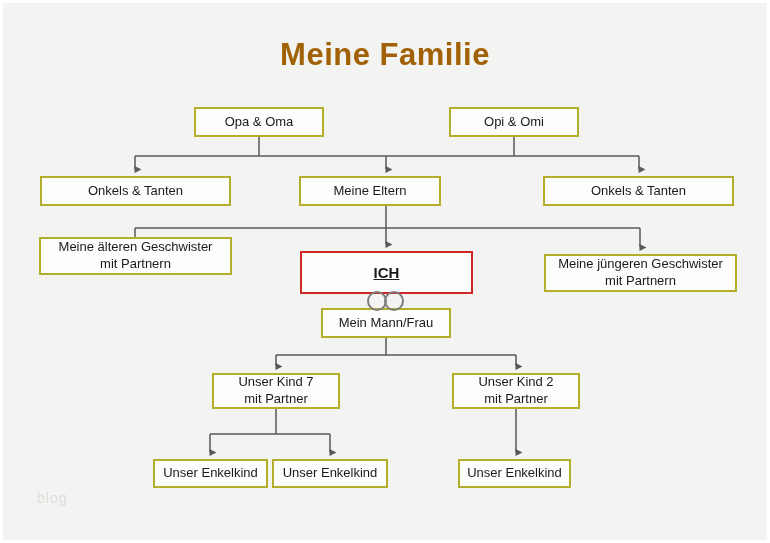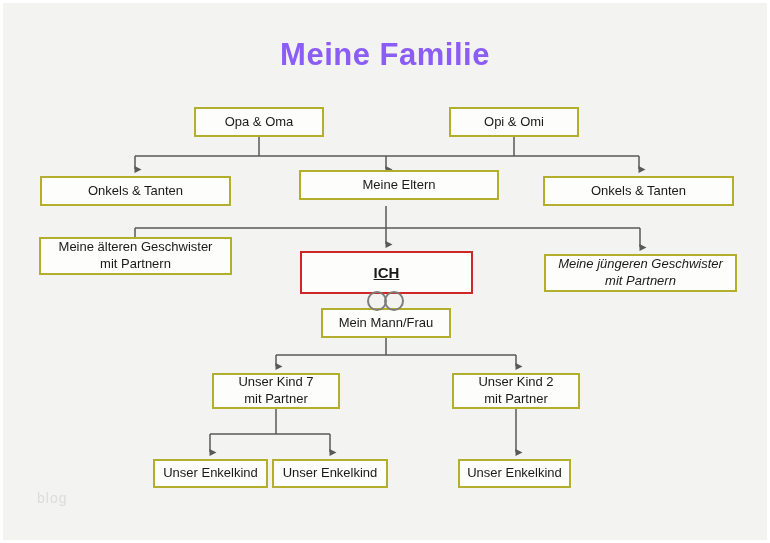--- a/index.html
+++ b/index.html
@@ -14,21 +14,21 @@
     font-family: "Liberation Sans", sans-serif;
     overflow: hidden;
   }
   #page-title {
     position: absolute;
     left: 0; top: 34px;
     width: 100%;
     text-align: center;
     font-size: 31px;
     font-weight: bold;
-    color: #8b5cf6;
+    color: #a16207;
     letter-spacing: 0.5px;
   }
   .node {
     position: absolute;
     box-sizing: border-box;
     background: #fdfdfc;
     border: 2px solid #b3ae2b;
     display: flex;
     align-items: center;
     justify-content: center;
@@ -112,27 +112,27 @@
       <path d="M327,431 V449" marker-end="url(#arrow)"></path>
 
       <path d="M513,406 V449" marker-end="url(#arrow)"></path>
     </g>
   </svg>
 
   <div class="node" style="left:446px; top:104px; width:130px; height:30px;">Opi &amp; Omi</div>
   <div class="node" style="left:191px; top:104px; width:130px; height:30px;">Opa &amp; Oma</div>
 
   <div class="node" style="left:37px; top:173px; width:191px; height:30px;">Onkels &amp; Tanten</div>
-  <div class="node" style="left:296px; top:167px; width:200px; height:30px;">Meine Eltern</div>
+  <div class="node" style="left:296px; top:173px; width:142px; height:30px;">Meine Eltern</div>
   <div class="node" style="left:540px; top:173px; width:191px; height:30px;">Onkels &amp; Tanten</div>
 
   <div class="node" style="left:36px; top:234px; width:193px; height:38px;">Meine älteren Geschwister
 mit Partnern</div>
   <div class="node ich" style="left:297px; top:248px; width:173px; height:43px;">ICH</div>
-  <div class="node" style="left:541px; top:251px; width:193px; height:38px;font-style:italic;">Meine jüngeren Geschwister
+  <div class="node" style="left:541px; top:251px; width:193px; height:38px;">Meine jüngeren Geschwister
 mit Partnern</div>
 
   <div class="node" style="left:318px; top:305px; width:130px; height:30px;">Mein Mann/Frau</div>
 
   <div class="node" style="left:209px; top:370px; width:128px; height:36px;">Unser Kind 7
 mit Partner</div>
   <div class="node" style="left:449px; top:370px; width:128px; height:36px;">Unser Kind 2
 mit Partner</div>
 
   <div class="node" style="left:150px; top:456px; width:115px; height:29px;">Unser Enkelkind</div>

